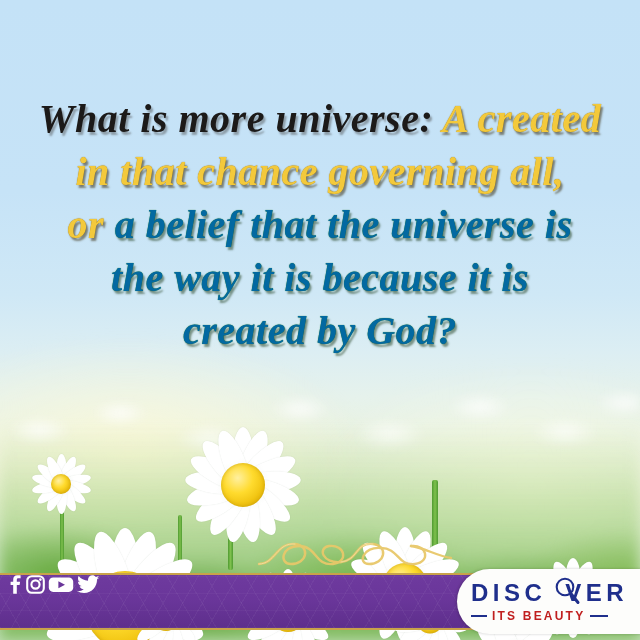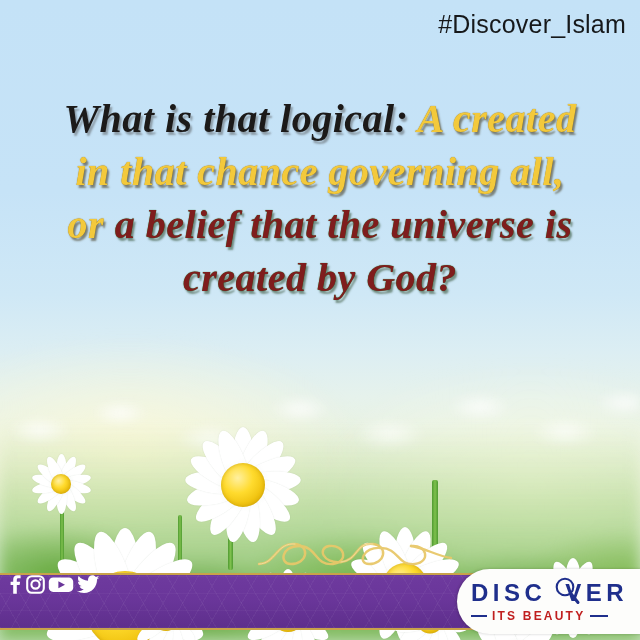--- a/index.html
+++ b/index.html
@@ -105,21 +105,21 @@
     text-align:center;
     font-family:"Liberation Serif", serif;
     font-style:italic;font-weight:bold;
     font-size:40px;line-height:53px;
     letter-spacing:.5px;
     white-space:nowrap;
   }
   .quote .ln{display:block;}
   .c-dark{color:#1c1a19;text-shadow:2px 3px 2px rgba(70,70,70,.45);}
   .c-gold{color:#f3c93b;text-shadow:2px 3px 2px rgba(60,50,20,.55), 0 0 1px #8a6a10;}
-  .c-green{color:#7f1d1d;text-shadow:2px 3px 2px rgba(30,60,25,.5), 0 0 1px #17701d;}
+  .c-green{color:#0369a1;text-shadow:2px 3px 2px rgba(30,60,25,.5), 0 0 1px #17701d;}
 
   
   .swirl{position:absolute;left:255px;bottom:72px;width:200px;height:34px;opacity:.95;}
 
   
   .banner-wrap{
     position:absolute;left:0;bottom:10px;width:640px;height:57px;
   }
   .banner{
     position:absolute;left:0;top:0;width:640px;height:57px;
@@ -377,26 +377,26 @@
       <path d="M86 28 C 104 26, 100 8, 118 10 C 134 12, 130 30, 114 30 C 102 30, 108 12, 126 14"></path>
       <path d="M126 14 C 144 14, 142 32, 160 30 C 176 28, 172 10, 156 12"></path>
       <path d="M156 12 C 170 14, 182 22, 196 24"></path>
     </g>
     <g fill="none" stroke="#f3e2aa" stroke-width="1" stroke-linecap="round" opacity=".85">
       <path d="M4 30 C 20 30, 22 8, 40 10"></path>
       <path d="M86 28 C 104 26, 100 8, 118 10"></path>
     </g>
   </svg>
 
-  <div class="hashtag">#Discover_Islam</div>
 
   <div class="quote" id="quote-host">
-      <span class="ln"><span class="c-dark">What is that logical:</span><span class="c-gold"> A created</span></span>
+      <span class="ln"><span class="c-dark">What is more universe:</span><span class="c-gold"> A created</span></span>
       <span class="ln"><span class="c-gold">in that chance governing all,</span></span>
       <span class="ln"><span class="c-gold">or </span><span class="c-green">a belief that the universe is</span></span>
+      <span class="ln"><span class="c-green">the way it is because it is</span></span>
       <span class="ln"><span class="c-green">created by God?</span></span>
     </div>
 
   <div class="banner-wrap">
     <div class="banner"></div>
 
     <div class="social">
       <svg class="sic" width="16" height="19" viewBox="0 0 16 19">
         <path d="M11.2 3.2h2.4V0.3h-3.3C7.6 0.3 6.2 2 6.2 4.6v2.1H3.6v3.2h2.6v8.8h3.6V9.9h2.8l.5-3.2H9.8V4.8c0-1.1.4-1.6 1.4-1.6z" fill="#ffffff"></path>
       </svg>

